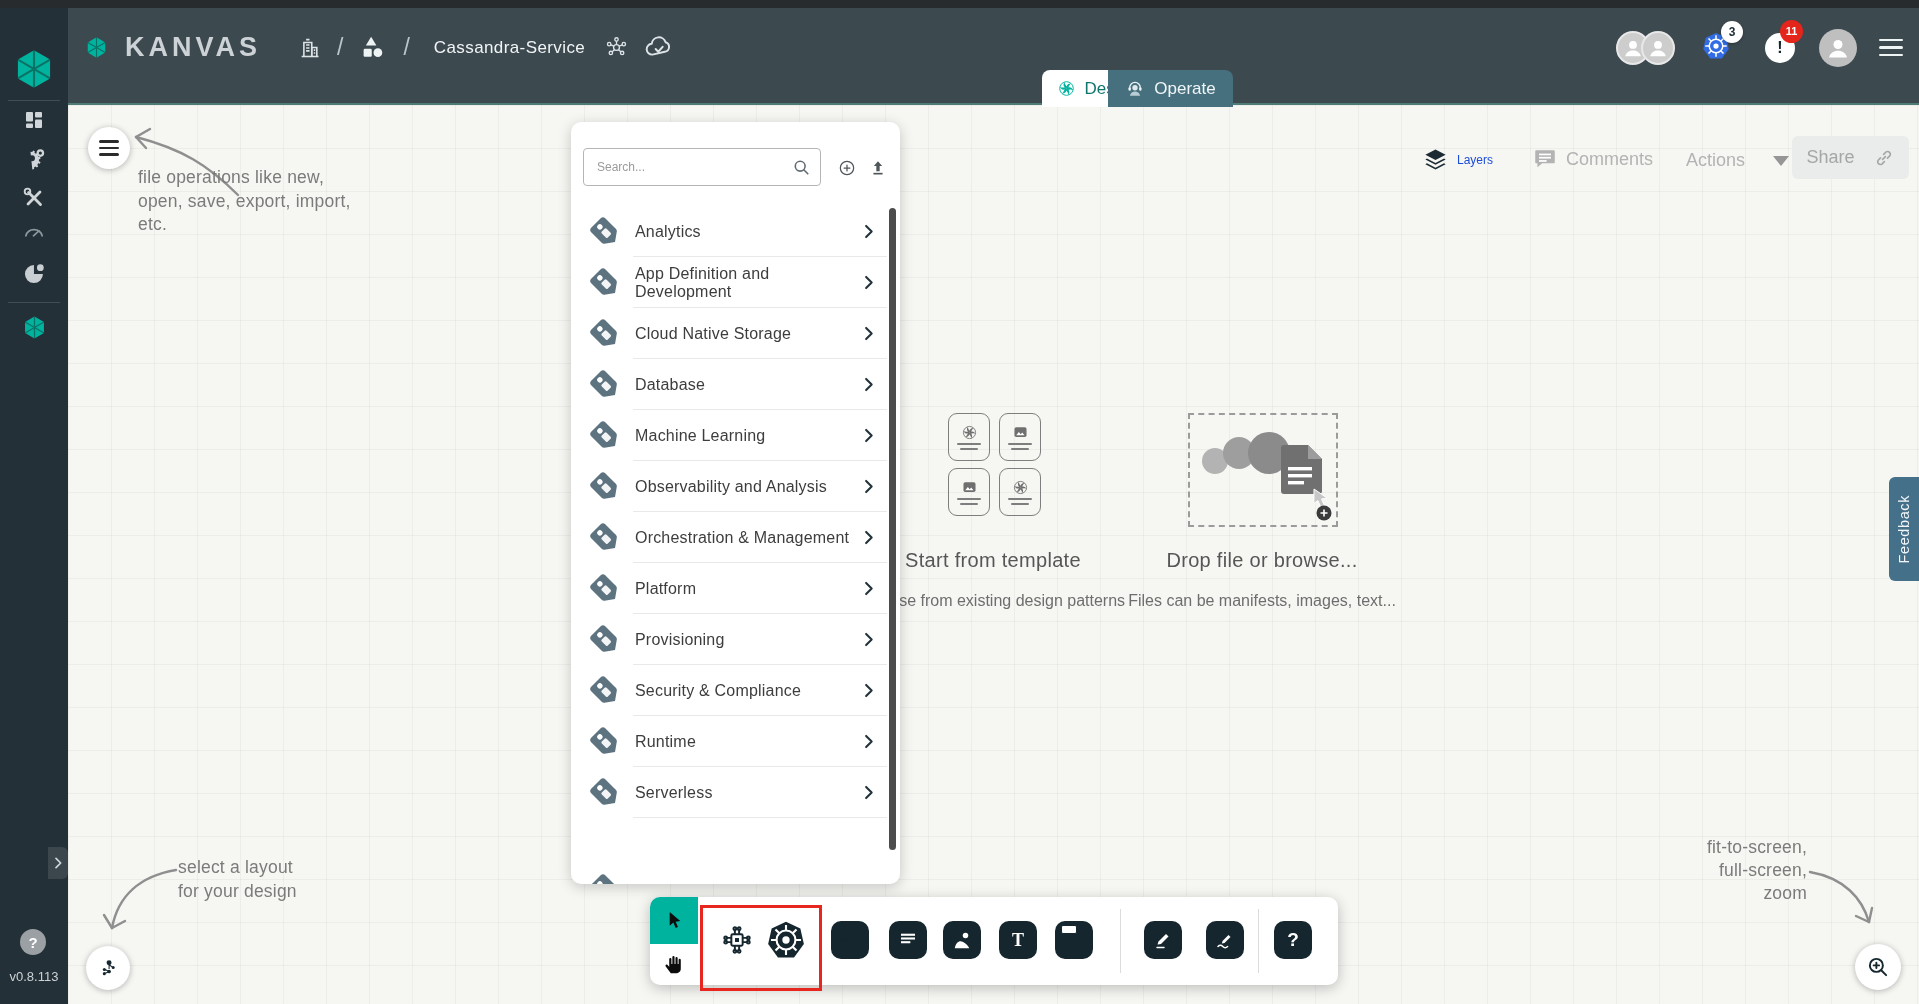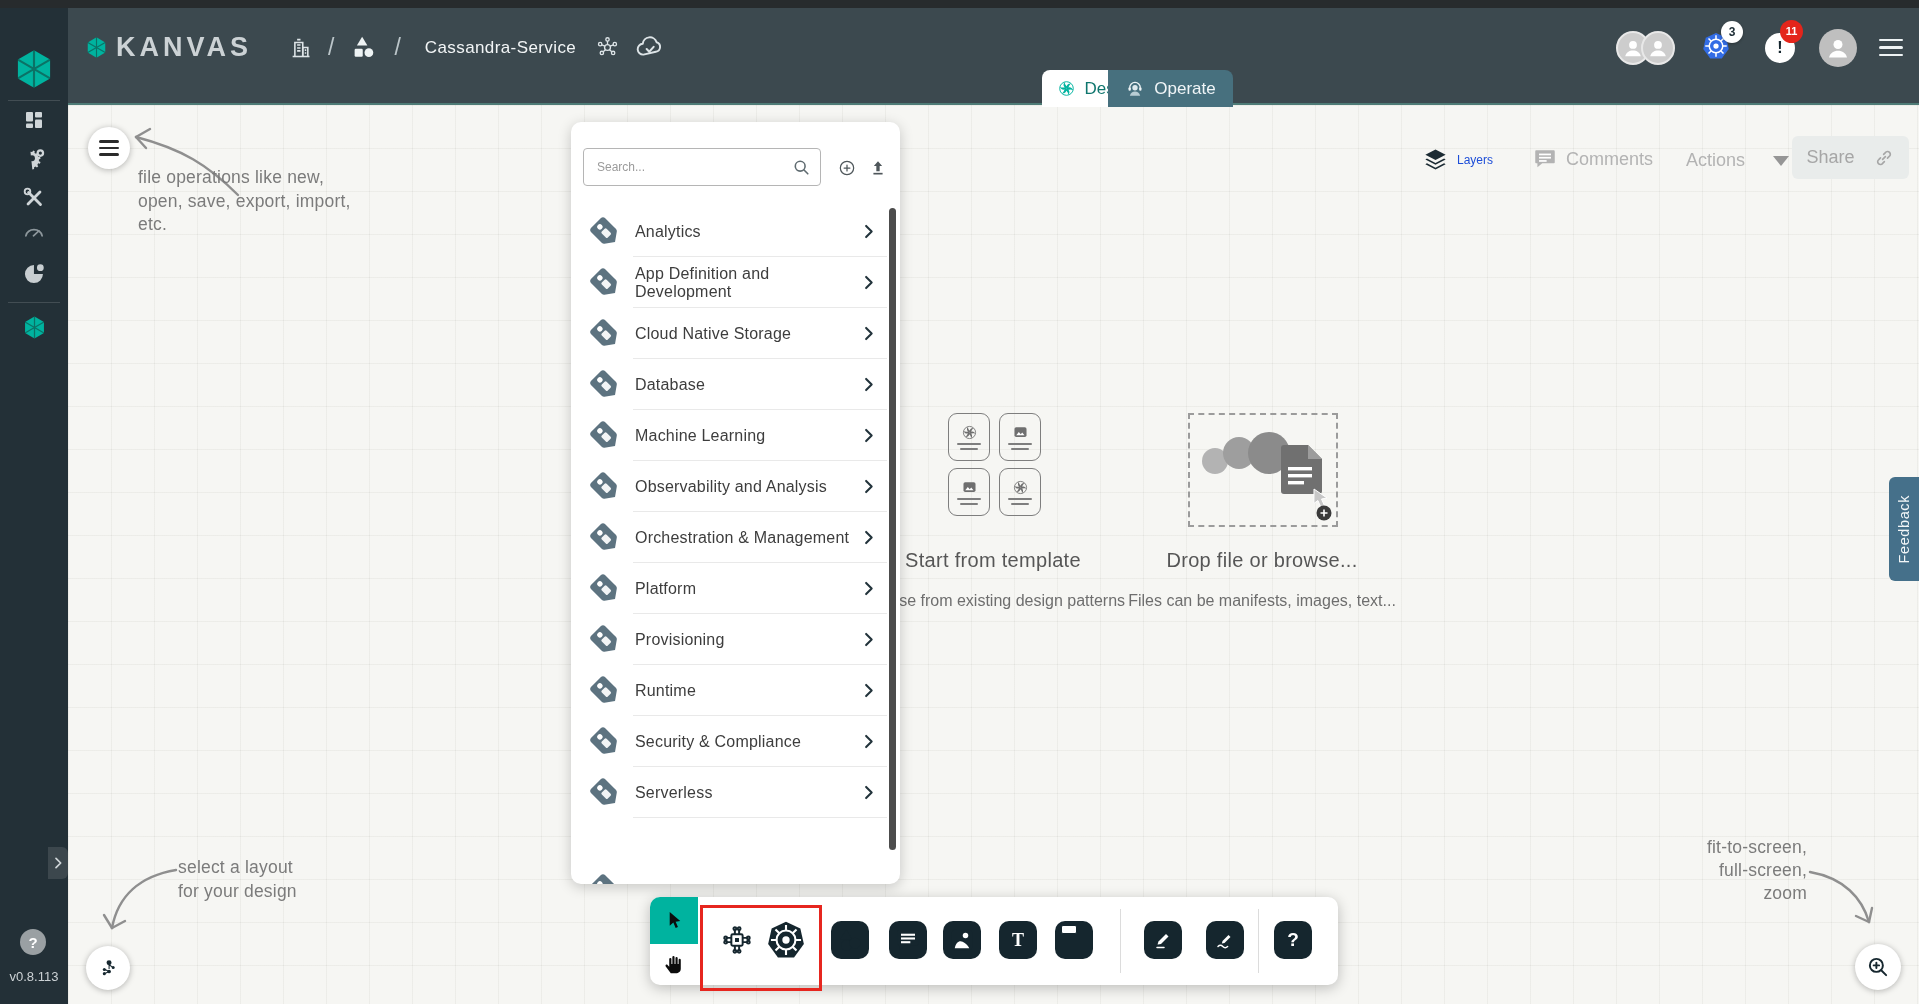--- a/index.html
+++ b/index.html
@@ -14,21 +14,21 @@
             border-bottom:2px solid #4e7b76; z-index:8; }
   .sidebar { position:absolute; left:0; top:8px; bottom:0; width:68px; background:#233037; z-index:9; }
   .canvas { position:absolute; left:68px; top:105px; right:0; bottom:0;
             background-color:#f6f6f3;
             background-image:linear-gradient(to right, rgba(110,110,95,.07) 1px, transparent 1px),
                              linear-gradient(to bottom, rgba(110,110,95,.07) 1px, transparent 1px);
             background-size:43px 43px; z-index:1; }
 
   
   .hleft { position:absolute; left:84px; top:0; height:95px; display:flex; align-items:center; z-index:9; }
-  .kanvas-text { font-size:27px; font-weight:600; letter-spacing:4px; color:#ccd2d5; margin-left:7px;text-align:center; }
+  .kanvas-text { font-size:27px; font-weight:600; letter-spacing:4px; color:#ccd2d5; margin-left:16px;text-align:center; }
   .bc-sep { font-size:23px; color:#bcc6ca; font-weight:300; }
   .bc-name { font-size:17px; color:#f2f5f6; letter-spacing:.4px; }
 
   
   .hright { position:absolute; right:16px; top:0; height:95px; display:flex; align-items:center; z-index:9; }
   .avatar { border-radius:50%; background:#cdcdcd; display:flex; align-items:center; justify-content:center; position:relative; }
   .badge { position:absolute; border-radius:50%; display:flex; align-items:center; justify-content:center; font-weight:700; }
 
   
   .tab { position:absolute; top:70px; height:37px; display:flex; align-items:center; justify-content:center; gap:9px; z-index:9; }
@@ -507,30 +507,30 @@
           </svg>
         <span class="clabel">Provisioning</span>
         <svg class="chev" viewBox="0 0 24 24">
             <use href="#def-chev"></use>
           </svg>
       </div>
       <div class="crow">
         <svg class="tag" viewBox="0 0 24 24">
             <use href="#def-tag"></use>
           </svg>
+        <span class="clabel">Security &amp; Compliance</span>
+        <svg class="chev" viewBox="0 0 24 24">
+            <use href="#def-chev"></use>
+          </svg>
+      </div>
+      <div class="crow">
+        <svg class="tag" viewBox="0 0 24 24">
+            <use href="#def-tag"></use>
+          </svg>
         <span class="clabel">Runtime</span>
-        <svg class="chev" viewBox="0 0 24 24">
-            <use href="#def-chev"></use>
-          </svg>
-      </div>
-      <div class="crow">
-        <svg class="tag" viewBox="0 0 24 24">
-            <use href="#def-tag"></use>
-          </svg>
-        <span class="clabel">Security &amp; Compliance</span>
         <svg class="chev" viewBox="0 0 24 24">
             <use href="#def-chev"></use>
           </svg>
       </div>
       <div class="crow">
         <svg class="tag" viewBox="0 0 24 24">
             <use href="#def-tag"></use>
           </svg>
         <span class="clabel">Serverless</span>
         <svg class="chev" viewBox="0 0 24 24">

